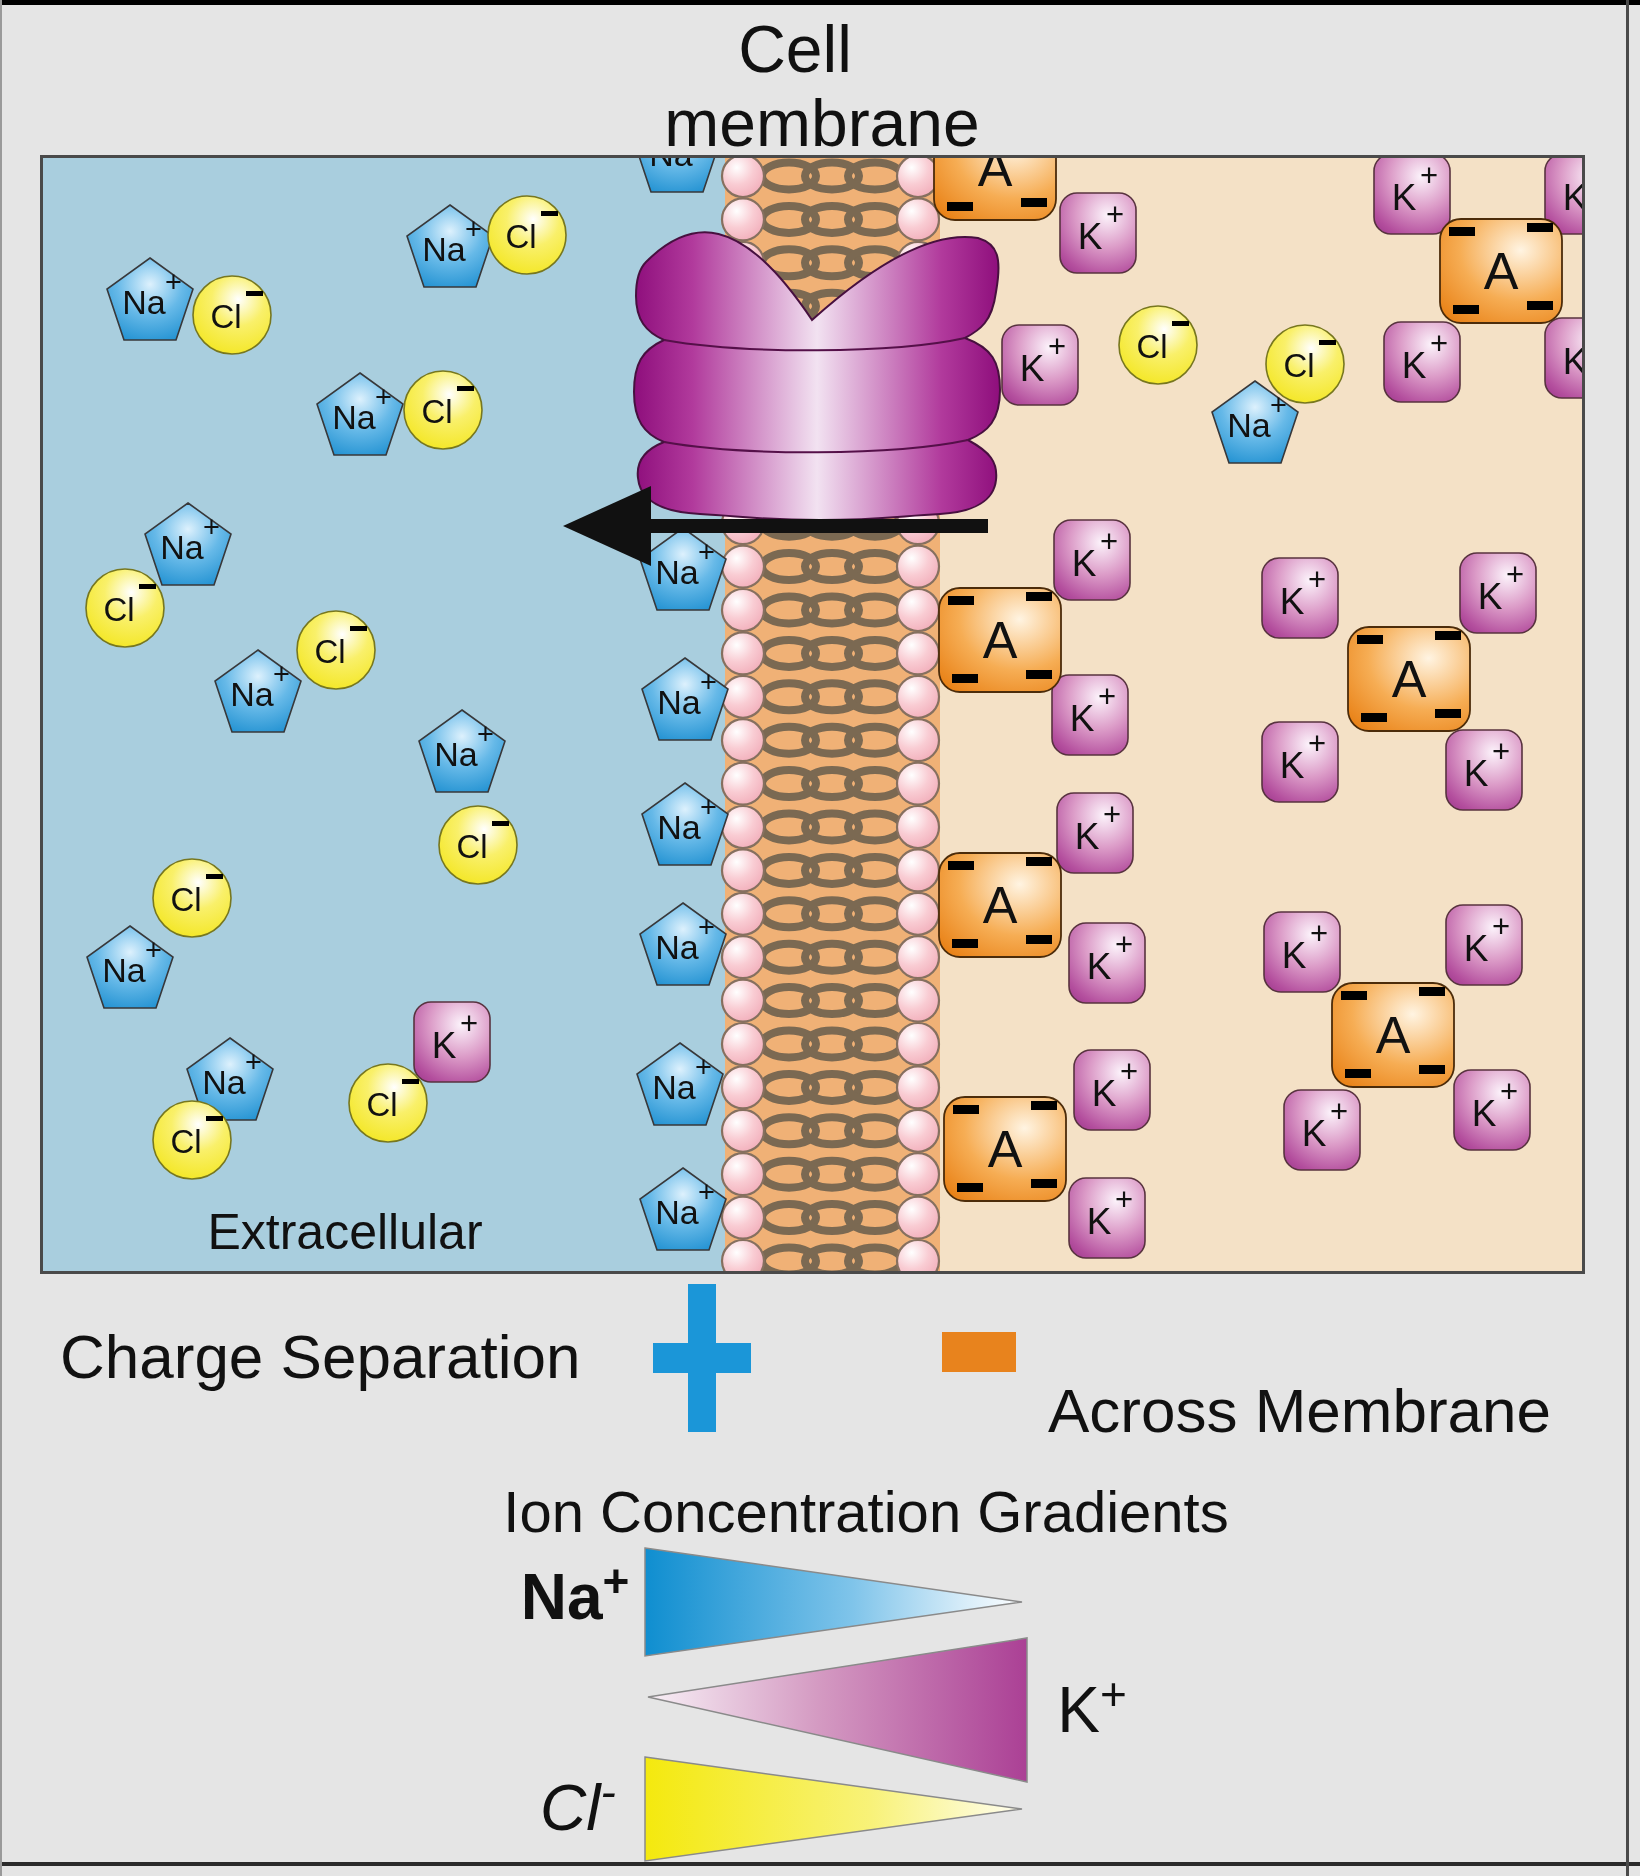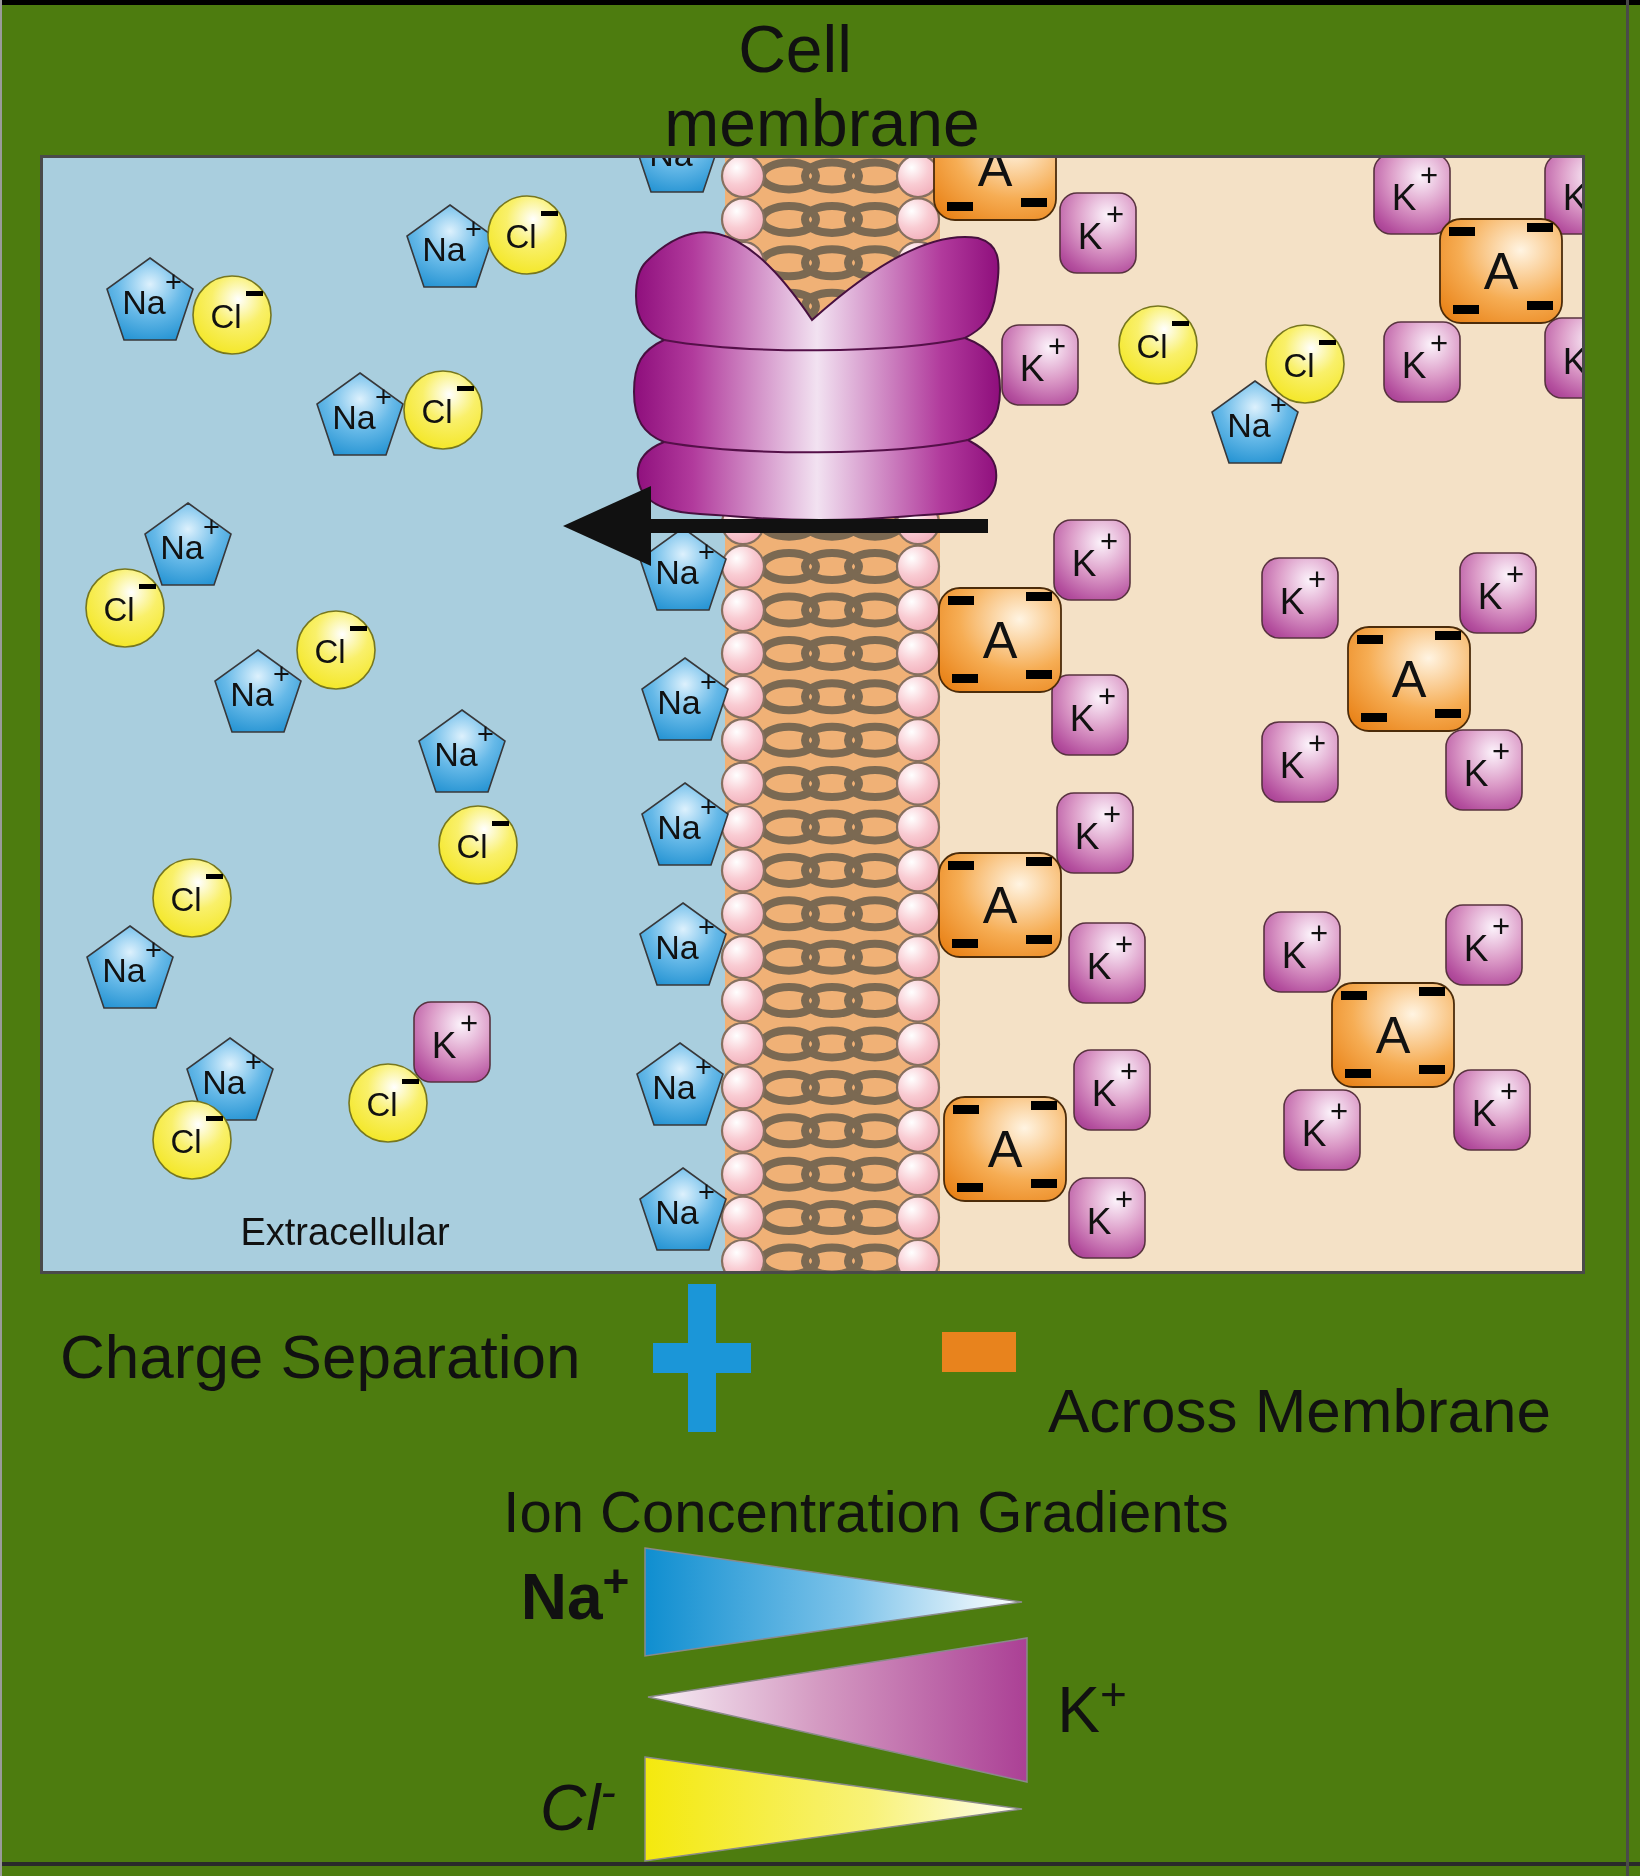--- a/index.html
+++ b/index.html
@@ -1,28 +1,28 @@
 <!DOCTYPE html>
 <html><head>
 <meta charset="utf-8">
 <style>
   html,body{margin:0;padding:0;background:#fff;}
-  #canvas{position:relative;width:1640px;height:1876px;background:#4d7c0f;overflow:hidden;
+  #canvas{position:relative;width:1640px;height:1876px;background:#e5e5e5;overflow:hidden;
           font-family:"Liberation Sans", sans-serif;color:#111;}
   .abs{position:absolute;}
   .frame{position:absolute;background:#000;}
   #diagram-box{position:absolute;left:40px;top:155px;width:1545px;height:1119px;
                border:3px solid #4a4a4a;box-sizing:border-box;overflow:hidden;background:#a9cede;}
   #membrane-svg{position:absolute;left:0;top:0;z-index:1;}
   #ions-layer{position:absolute;left:0;top:0;right:0;bottom:0;z-index:2;}
   #ions-layer svg{position:absolute;transform:translate(-50%,-50%);}
   #arrow-svg{position:absolute;left:500px;top:320px;z-index:3;}
   svg text{font-family:"Liberation Sans", sans-serif;fill:#111;}
   .title-line{position:absolute;left:795px;transform:translateX(-50%);font-size:66px;line-height:70px;white-space:nowrap;}
-  .region-label{position:absolute;transform:translate(-50%,-50%);font-size:38px;z-index:4;white-space:nowrap;}
+  .region-label{position:absolute;transform:translate(-50%,-50%);font-size:50px;z-index:4;white-space:nowrap;}
   .legend-text{position:absolute;transform:translateY(-50%);font-size:62px;white-space:nowrap;}
   .section-title{position:absolute;transform:translateX(-50%);font-size:58px;white-space:nowrap;}
   .ion-label{position:absolute;transform:translate(-50%,-50%);font-size:64px;white-space:nowrap;}
   .ion-label sup{font-size:46px;vertical-align:super;line-height:0;}
   #plus-v{position:absolute;left:688px;top:1284px;width:28px;height:148px;}
   #plus-h{position:absolute;left:653px;top:1343px;width:98px;height:30px;}
   #minus-bar{position:absolute;left:942px;top:1332px;width:74px;height:40px;}
 </style>
 </head>
 <body>

